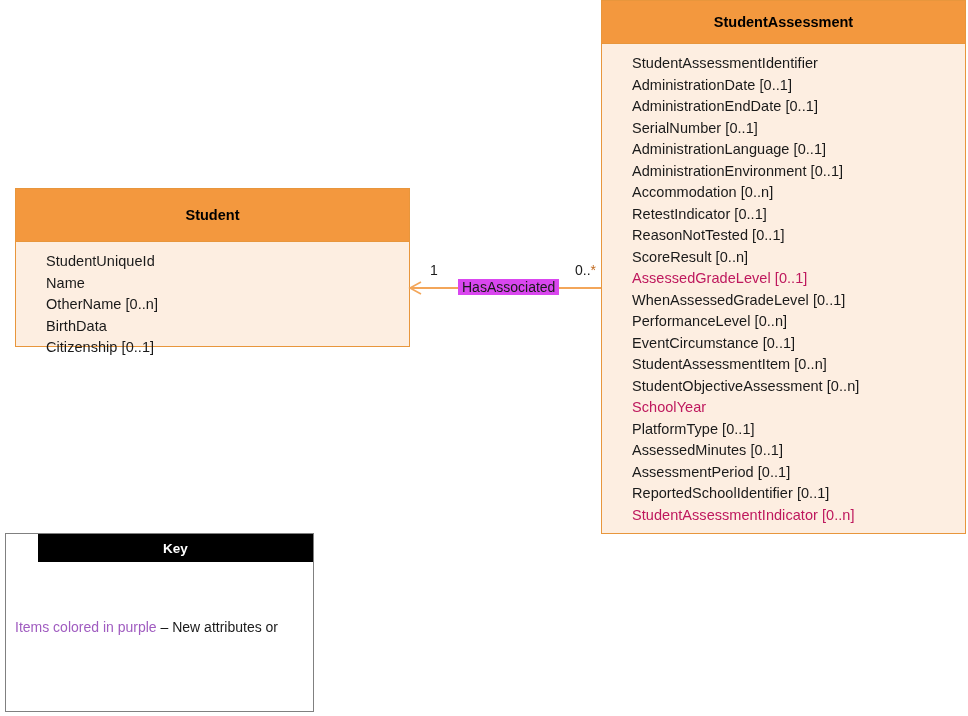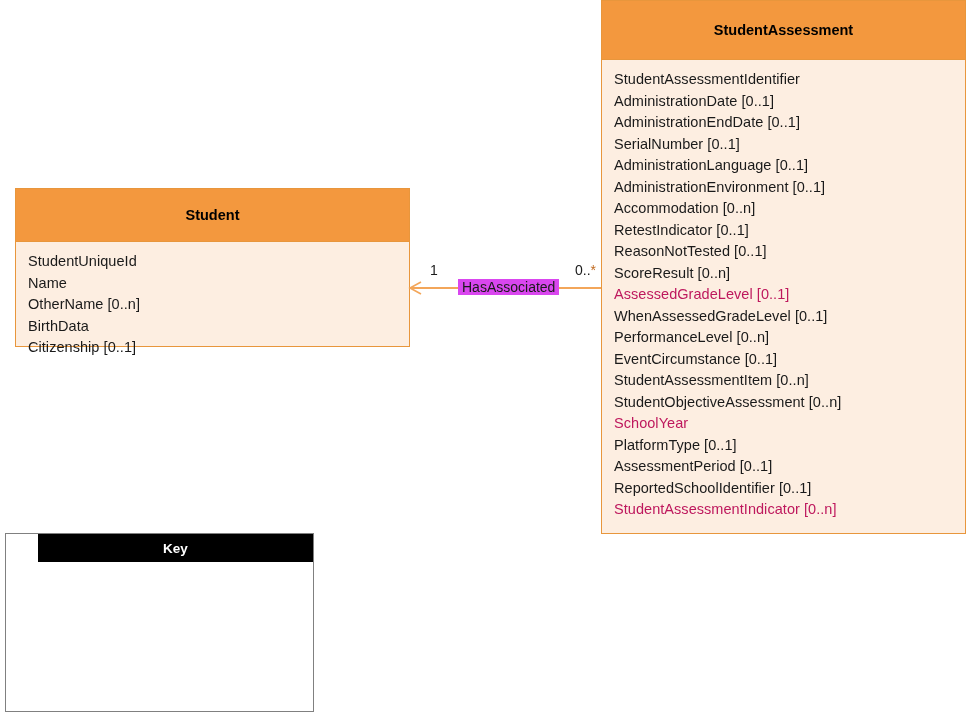--- a/index.html
+++ b/index.html
@@ -30,42 +30,42 @@
     font-weight: bold;
     font-size: 14.5px;
     text-align: center;
     display: flex;
     align-items: center;
     justify-content: center;
     border-bottom: 1px solid #e8963c;
   }
   .entity-body {
     box-sizing: border-box;
-    padding: 9px 0 6px 12px;
+    padding: 9px 0 6px 30px;
   }
   .attr {
     font-size: 14.5px;
     line-height: 21.5px;
     color: #1a1a1a;
     white-space: nowrap;
     letter-spacing: 0.05px;
   }
   .attr.new {
     color: #be185d;
   }
 
   
   #student-assessment {
     left: 601px;
     top: 0px;
     width: 365px;
     height: 534px;
   }
   #student-assessment .entity-header {
-    height: 59px;
+    height: 43px;
   }
 
   
   #student {
     left: 15px;
     top: 188px;
     width: 395px;
     height: 159px;
   }
   #student .entity-header {
@@ -175,20 +175,21 @@
     <div class="attr">ReasonNotTested [0..1]</div>
     <div class="attr">ScoreResult [0..n]</div>
     <div class="attr new">AssessedGradeLevel [0..1]</div>
     <div class="attr">WhenAssessedGradeLevel [0..1]</div>
     <div class="attr">PerformanceLevel [0..n]</div>
     <div class="attr">EventCircumstance [0..1]</div>
     <div class="attr">StudentAssessmentItem [0..n]</div>
     <div class="attr">StudentObjectiveAssessment [0..n]</div>
     <div class="attr new">SchoolYear</div>
     <div class="attr">PlatformType [0..1]</div>
+    <div class="attr">AssessedMinutes [0..1]</div>
     <div class="attr">AssessmentPeriod [0..1]</div>
     <div class="attr">ReportedSchoolIdentifier [0..1]</div>
     <div class="attr new">StudentAssessmentIndicator [0..n]</div>
   </div>
 </div>
 
 <div class="entity" id="student">
   <div class="entity-header">Student</div>
   <div class="entity-body">
     <div class="attr">StudentUniqueId</div>
@@ -207,14 +208,15 @@
     </svg>
   </span>
   <span class="assoc-label-mult-left">1</span>
   <span class="assoc-label-name">HasAssociated</span>
   <span class="assoc-label-mult-right"><span>0..</span><span class="star">*</span></span>
 </div>
 
 <div id="key-box">
   <div class="key-header">Key</div>
   <div class="key-body">
+    <div class="key-line"><span class="key-purple">Items colored in purple</span><span> – New attributes or</span></div>
   </div>
 </div>
 
 </body></html>

